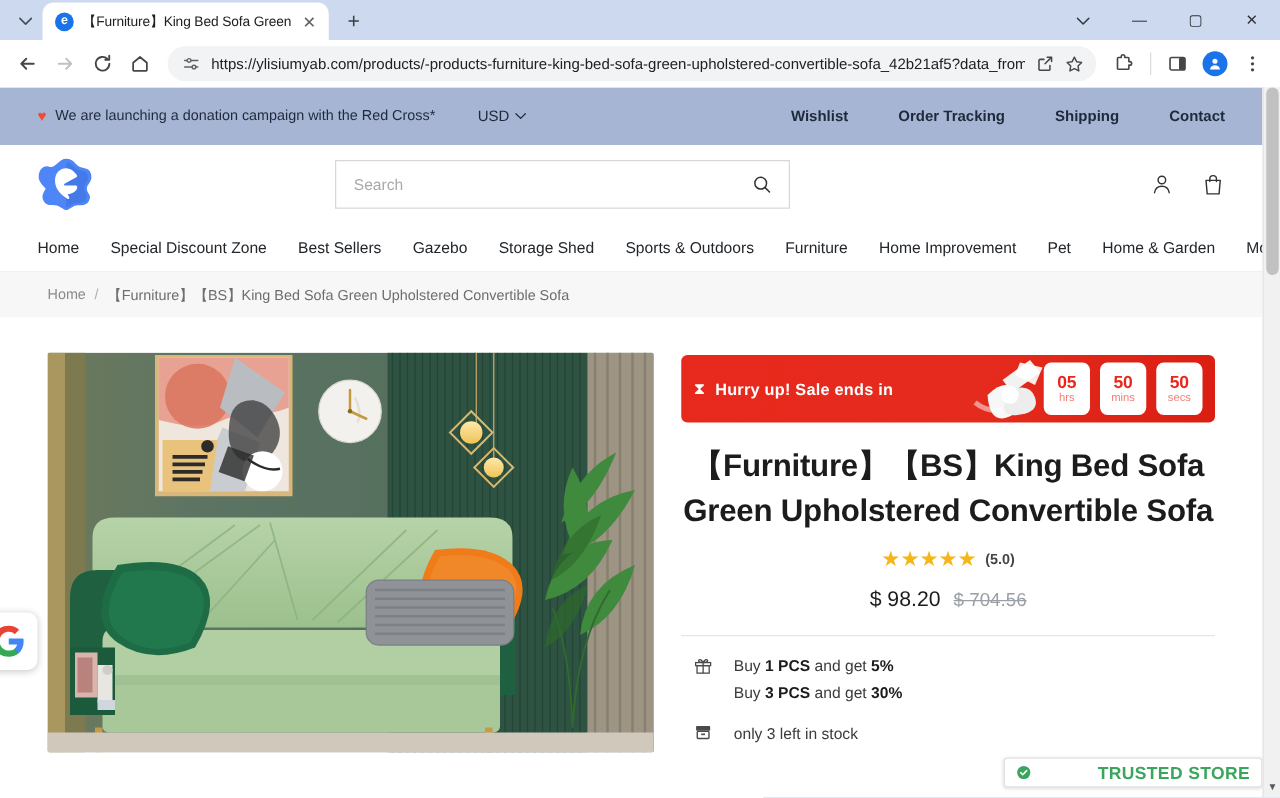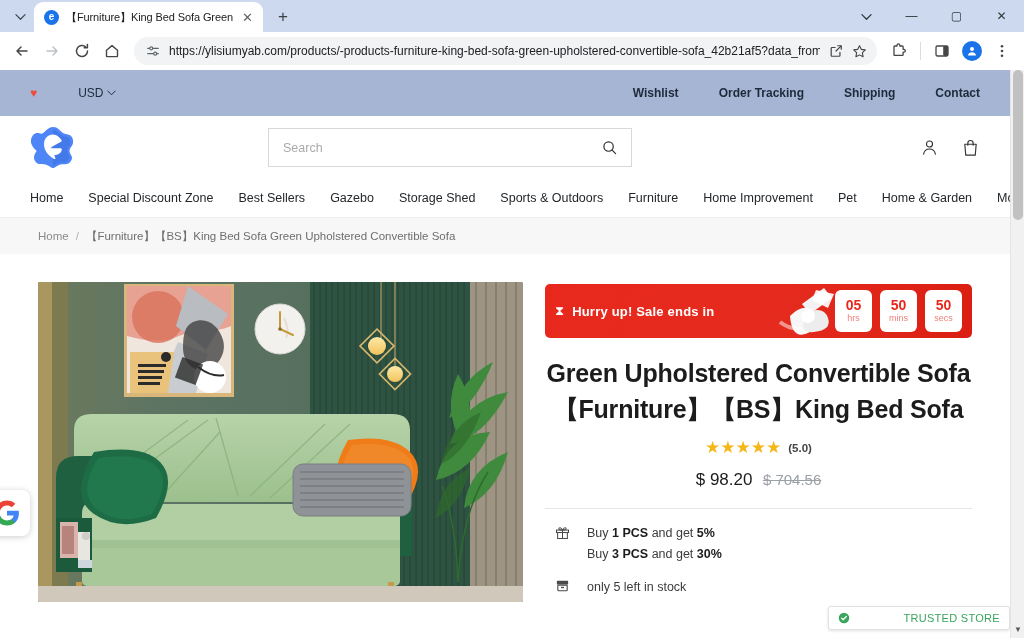--- a/index.html
+++ b/index.html
@@ -181,21 +181,21 @@
   .google-badge {
     position: absolute; left: -16px; top: 420px; width: 46px; height: 46px;
     background: #fff; border-radius: 8px; box-shadow: 0 1px 6px rgba(0,0,0,.2);
     display: flex; align-items: center; justify-content: center;
   }
   .trusted {
     position: absolute; right: 14px; bottom: 8px; height: 24px; background: #fff;
     border: 1px solid #e2e2e2; border-radius: 3px; display: flex; align-items: center;
     gap: 5px; padding: 0 9px; box-shadow: 0 1px 3px rgba(0,0,0,.12);
   }
-  .trusted .label { font-size: 11px; font-weight: 400; color: #3aa55d; letter-spacing: .3px; margin-left: 48px; }
+  .trusted .label { font-size: 14px; font-weight: 700; color: #3aa55d; letter-spacing: .3px; margin-left: 48px; }
 
   .scrollbar {
     position: absolute; right: 0; top: 70px; width: 14px; height: 568px;
     background: #f1f1f1; border-left: 1px solid #e4e4e4;
   }
   .scroll-thumb {
     position: absolute; top: 0; left: 2px; width: 10px; height: 150px;
     background: #c1c1c1; border-radius: 5px;
   }
   .scroll-arrow {
@@ -306,20 +306,21 @@
           <circle cx="8" cy="12.8" r="1.3" fill="currentColor"></circle>
         </svg>
     </div>
   </div>
 
   <div class="viewport">
     <div class="page">
 
       <div class="announce">
         <span class="heart">♥</span>
+        <span class="msg">We are launching a donation campaign with the Red Cross*</span>
         <span class="currency">
           <span>USD</span>
           <span>
             <svg width="9" height="9" viewBox="0 0 12 12">
                 <path d="M1 4l5 5 5-5" fill="none" stroke="currentColor" stroke-width="1.3" stroke-linecap="round" stroke-linejoin="round"></path>
               </svg>
           </span>
         </span>
         <span class="announce-links">
           <span>Wishlist</span>
@@ -580,22 +581,22 @@
                 <span class="unit">mins</span>
               </div>
               <div class="cd-box">
                 <span class="num">50</span>
                 <span class="unit">secs</span>
               </div>
             </div>
           </div>
 
           <div class="ptitle">
+            <div>【Furniture】【BS】King Bed Sofa</div>
             <div>Green Upholstered Convertible Sofa</div>
-            <div>【Furniture】【BS】King Bed Sofa</div>
           </div>
 
           <div class="rating">
             <span class="stars">★★★★★</span>
             <span class="score">(5.0)</span>
           </div>
 
           <div class="prices">
             <span class="price-now">$ 98.20</span>
             <span class="price-old">$ 704.56</span>
@@ -622,21 +623,21 @@
           </div>
 
           <div class="stock">
             <span class="bulk-icon">
               <svg width="15" height="15" viewBox="0 0 16 16">
                   <rect x="2" y="3" width="12" height="4" rx="0.7" fill="currentColor"></rect>
                   <rect x="3" y="7.6" width="10" height="6" rx="0.7" fill="none" stroke="currentColor" stroke-width="1.2"></rect>
                   <rect x="6.4" y="9.4" width="3.2" height="1.4" fill="currentColor"></rect>
                 </svg>
             </span>
-            <span class="stock-text">only 5 left in stock</span>
+            <span class="stock-text">only 3 left in stock</span>
           </div>
 
         </div>
       </div>
     </div>
 
     <div class="google-badge">
       <svg width="26" height="26" viewBox="0 0 24 24">
         <path fill="#4285F4" d="M23 12.27c0-.82-.07-1.6-.2-2.36H12v4.47h6.17a5.3 5.3 0 0 1-2.29 3.47v2.9h3.7C21.73 18.76 23 15.8 23 12.27z"></path>
         <path fill="#34A853" d="M12 23.5c3.1 0 5.7-1.03 7.6-2.78l-3.7-2.9c-1.03.7-2.35 1.1-3.9 1.1-3 0-5.54-2.02-6.45-4.74H1.7v2.98A11.5 11.5 0 0 0 12 23.5z"></path>

